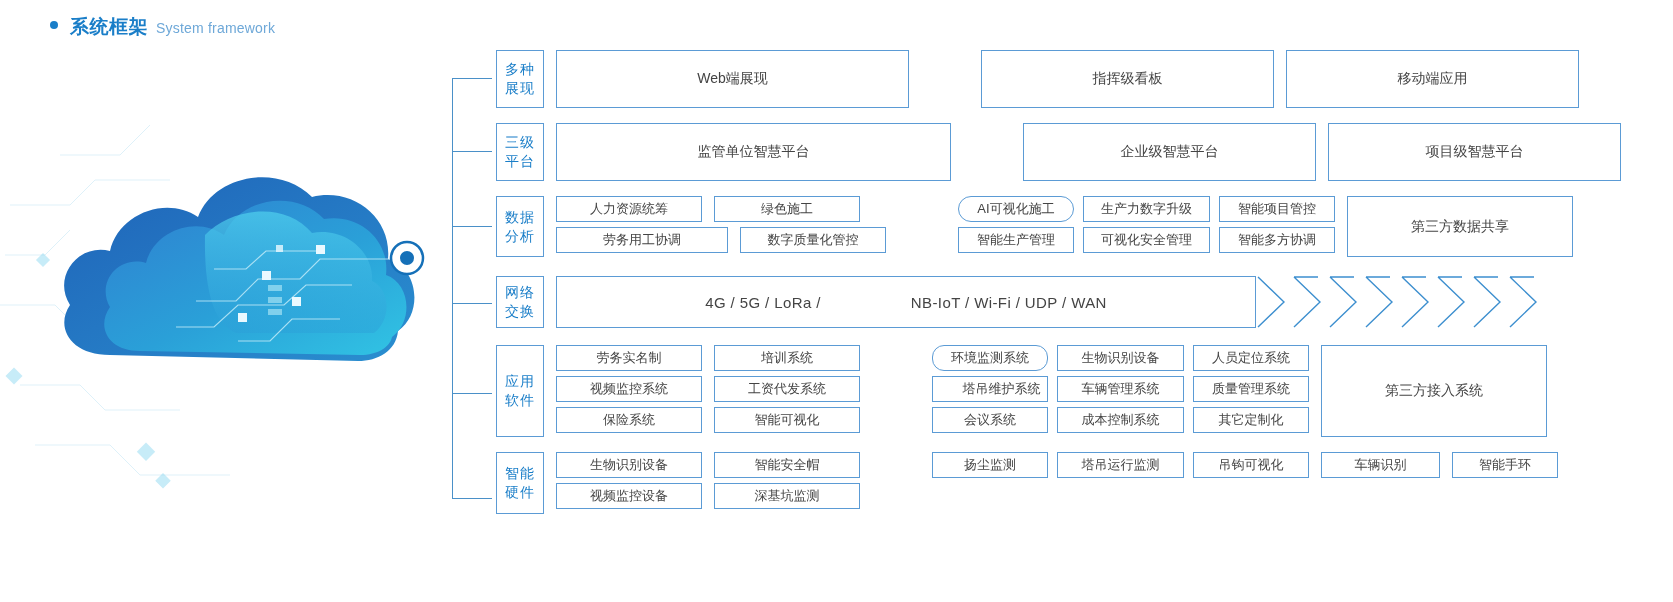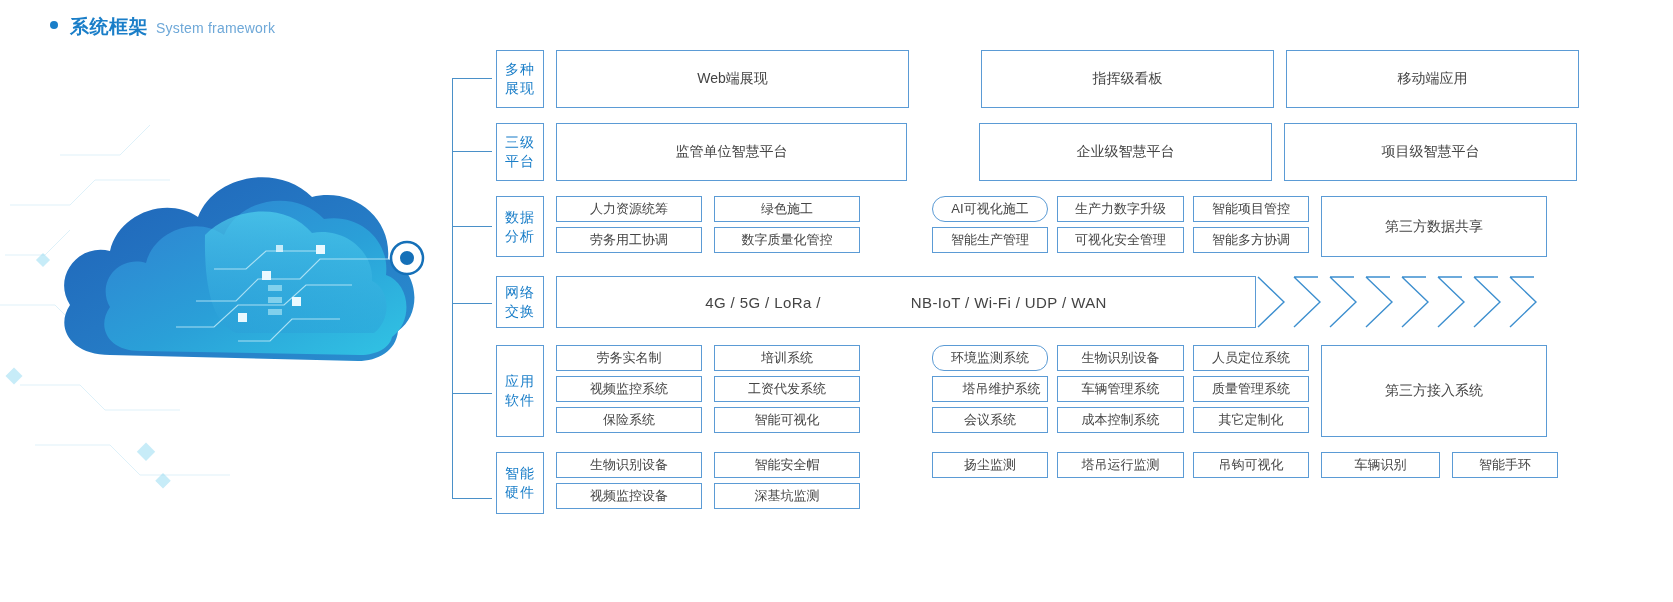--- a/index.html
+++ b/index.html
@@ -148,39 +148,39 @@
       <div class="big-box" style="width:293px; margin-left:12px;">移动端应用</div>
     </div>
   </div>
 
   <div class="row" style="left:496px; top:123px; width:1160px; height:58px;">
     <div class="row-label">
       <span>三级</span>
       <span>平台</span>
     </div>
     <div class="row-body">
-      <div class="big-box" style="width:351px;">监管单位智慧平台</div>
+      <div class="big-box" style="width:395px;">监管单位智慧平台</div>
       <div class="big-box" style="width:293px; margin-left:72px;">企业级智慧平台</div>
       <div class="big-box" style="width:293px; margin-left:12px;">项目级智慧平台</div>
     </div>
   </div>
 
   <div class="row" style="left:496px; top:196px; width:1170px; height:61px;">
     <div class="row-label">
       <span>数据</span>
       <span>分析</span>
     </div>
     <div class="row-body">
       <div class="grid-col">
         <div class="grid-group" style="margin-bottom:5px;">
           <div class="cell" style="width:146px; height:26px;">人力资源统筹</div>
           <div class="cell" style="width:146px; height:26px; margin-left:12px;">绿色施工</div>
         </div>
         <div class="grid-group">
-          <div class="cell" style="width:146px; height:26px;">劳务用工协调</div>
+          <div class="cell" style="width:172px; height:26px;">劳务用工协调</div>
           <div class="cell" style="width:146px; height:26px; margin-left:12px;">数字质量化管控</div>
         </div>
       </div>
       <div class="grid-col" style="margin-left:72px;">
         <div class="grid-group" style="margin-bottom:5px;">
           <div class="cell" style="width:116px; height:26px;border-radius:13px;">AI可视化施工</div>
           <div class="cell" style="width:127px; height:26px; margin-left:9px;">生产力数字升级</div>
           <div class="cell" style="width:116px; height:26px; margin-left:9px;">智能项目管控</div>
         </div>
         <div class="grid-group">

